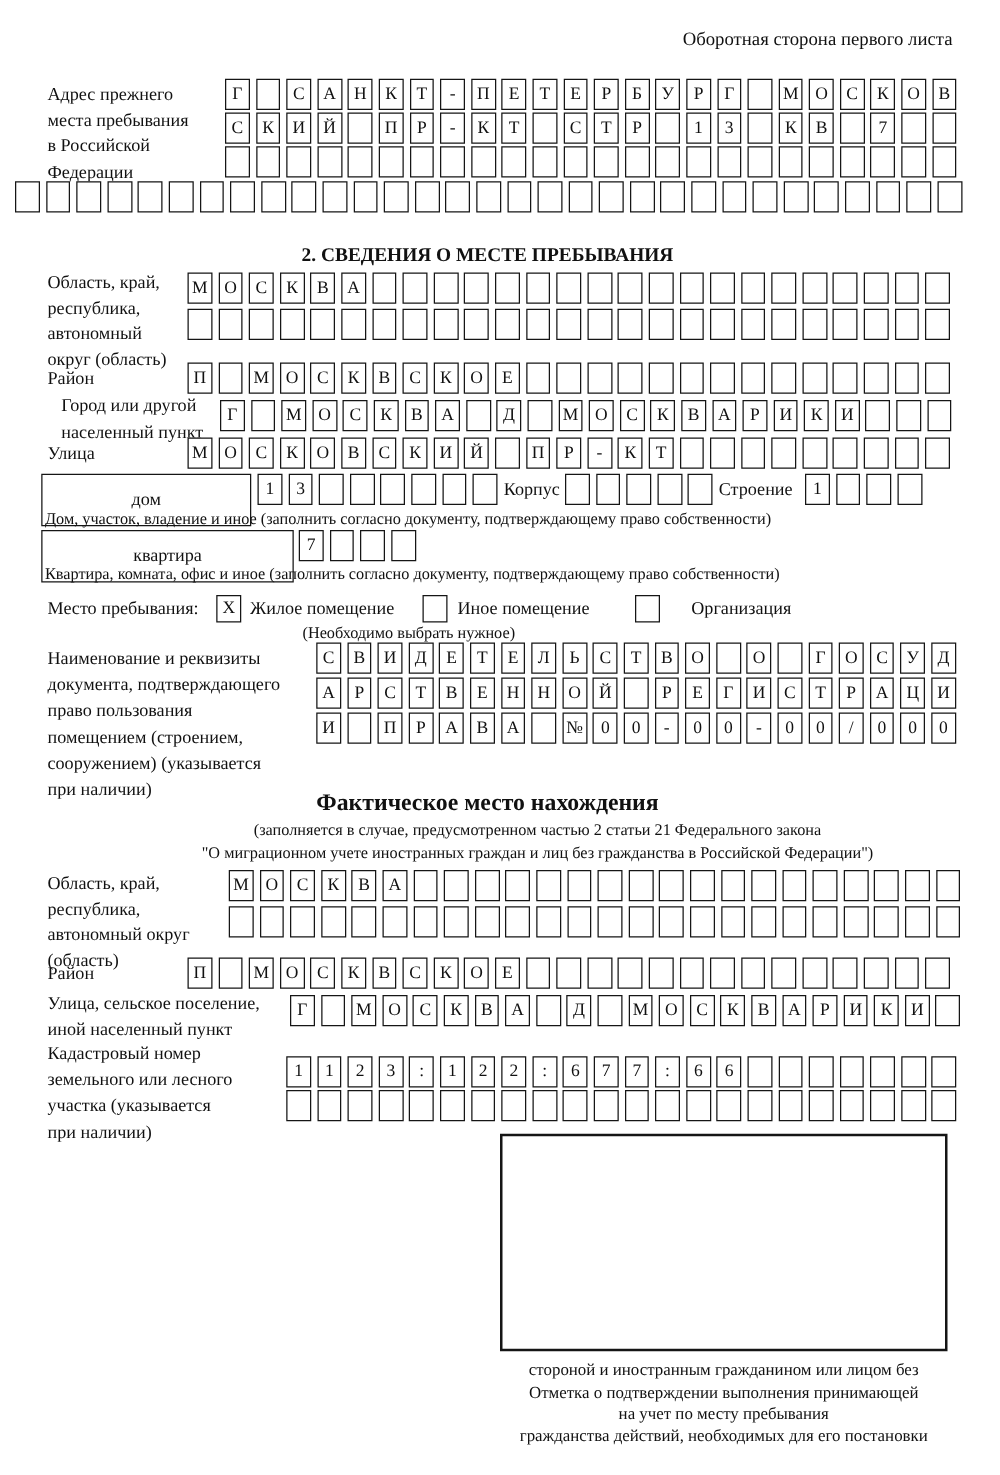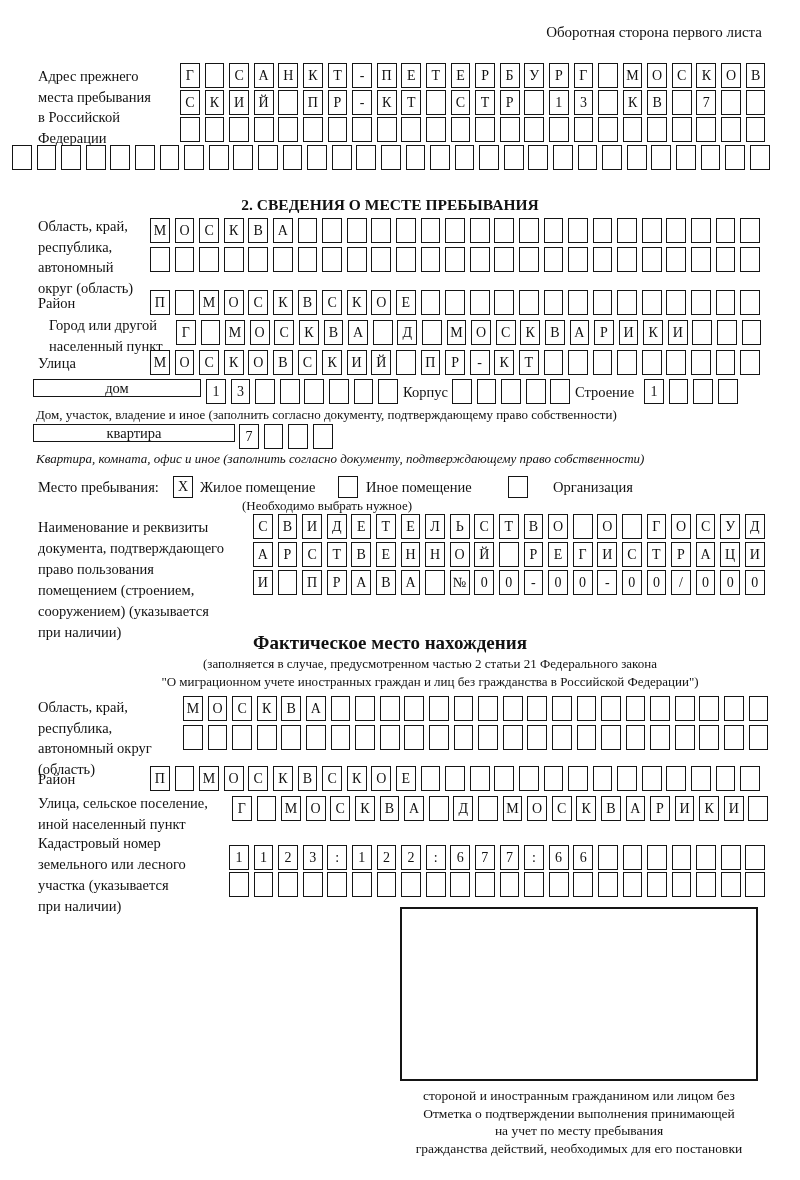--- a/index.html
+++ b/index.html
@@ -10,21 +10,21 @@
   .abs{position:absolute;}
   .lbl{position:absolute;font-size:14.5px;line-height:20.5px;color:#111;}
   .grid{position:absolute;display:flex;gap:4.8px;}
   .cell{
     box-sizing:border-box;flex:none;width:19.8px;height:25px;
     border:1.6px solid #151515;background:#fff;
     display:inline-flex;align-items:center;justify-content:center;
     font-size:14px;line-height:1;color:#111;
   }
   .wide-box{
-    position:absolute;box-sizing:border-box;height:18px;border:1.6px solid #151515;
+    position:absolute;box-sizing:border-box;height:42px;border:1.6px solid #151515;
     display:flex;align-items:center;justify-content:center;font-size:14.5px;background:#fff;
   }
   .caption{position:absolute;font-size:13px;color:#111;white-space:nowrap;}
   .caption-center{left:0;width:780px;text-align:center;}
   .title{position:absolute;left:0;width:780px;text-align:center;font-weight:bold;font-size:15.5px;}
   .cb{
     position:absolute;box-sizing:border-box;width:20px;height:22px;border:1.6px solid #151515;
     display:flex;align-items:center;justify-content:center;font-size:14px;background:#fff;
   }
   .note-lines{position:absolute;left:0;width:780px;text-align:center;font-size:13px;line-height:18px;margin-left:40px;}
@@ -336,21 +336,21 @@
     </div>
   <div class="caption" style="left:36px;top:407px;">Дом, участок, владение и иное (заполнить согласно документу, подтверждающему право собственности)</div>
 
   <div class="wide-box" style="left:33px;top:424px;width:202px;">квартира</div>
   <div class="grid" style="left:239px;top:424px;">
       <span class="cell">7</span>
       <span class="cell"></span>
       <span class="cell"></span>
       <span class="cell"></span>
     </div>
-  <div class="caption" style="left:36px;top:451px;font-style:italic;">Квартира, комната, офис и иное (заполнить согласно документу, подтверждающему право собственности)</div>
+  <div class="caption" style="left:36px;top:451px;">Квартира, комната, офис и иное (заполнить согласно документу, подтверждающему право собственности)</div>
 
   <div class="lbl" style="left:38px;top:477px;text-align:center;">Место пребывания:</div>
   <div class="cb" style="left:173px;top:476px;">X</div>
   <div class="lbl" style="left:200px;top:477px;">Жилое помещение</div>
   <div class="cb" style="left:338px;top:476px;"></div>
   <div class="lbl" style="left:366px;top:477px;">Иное помещение</div>
   <div class="cb" style="left:508px;top:476px;"></div>
   <div class="lbl" style="left:553px;top:477px;">Организация</div>
   <div class="caption" style="left:242px;top:498px;">(Необходимо выбрать нужное)</div>
 

